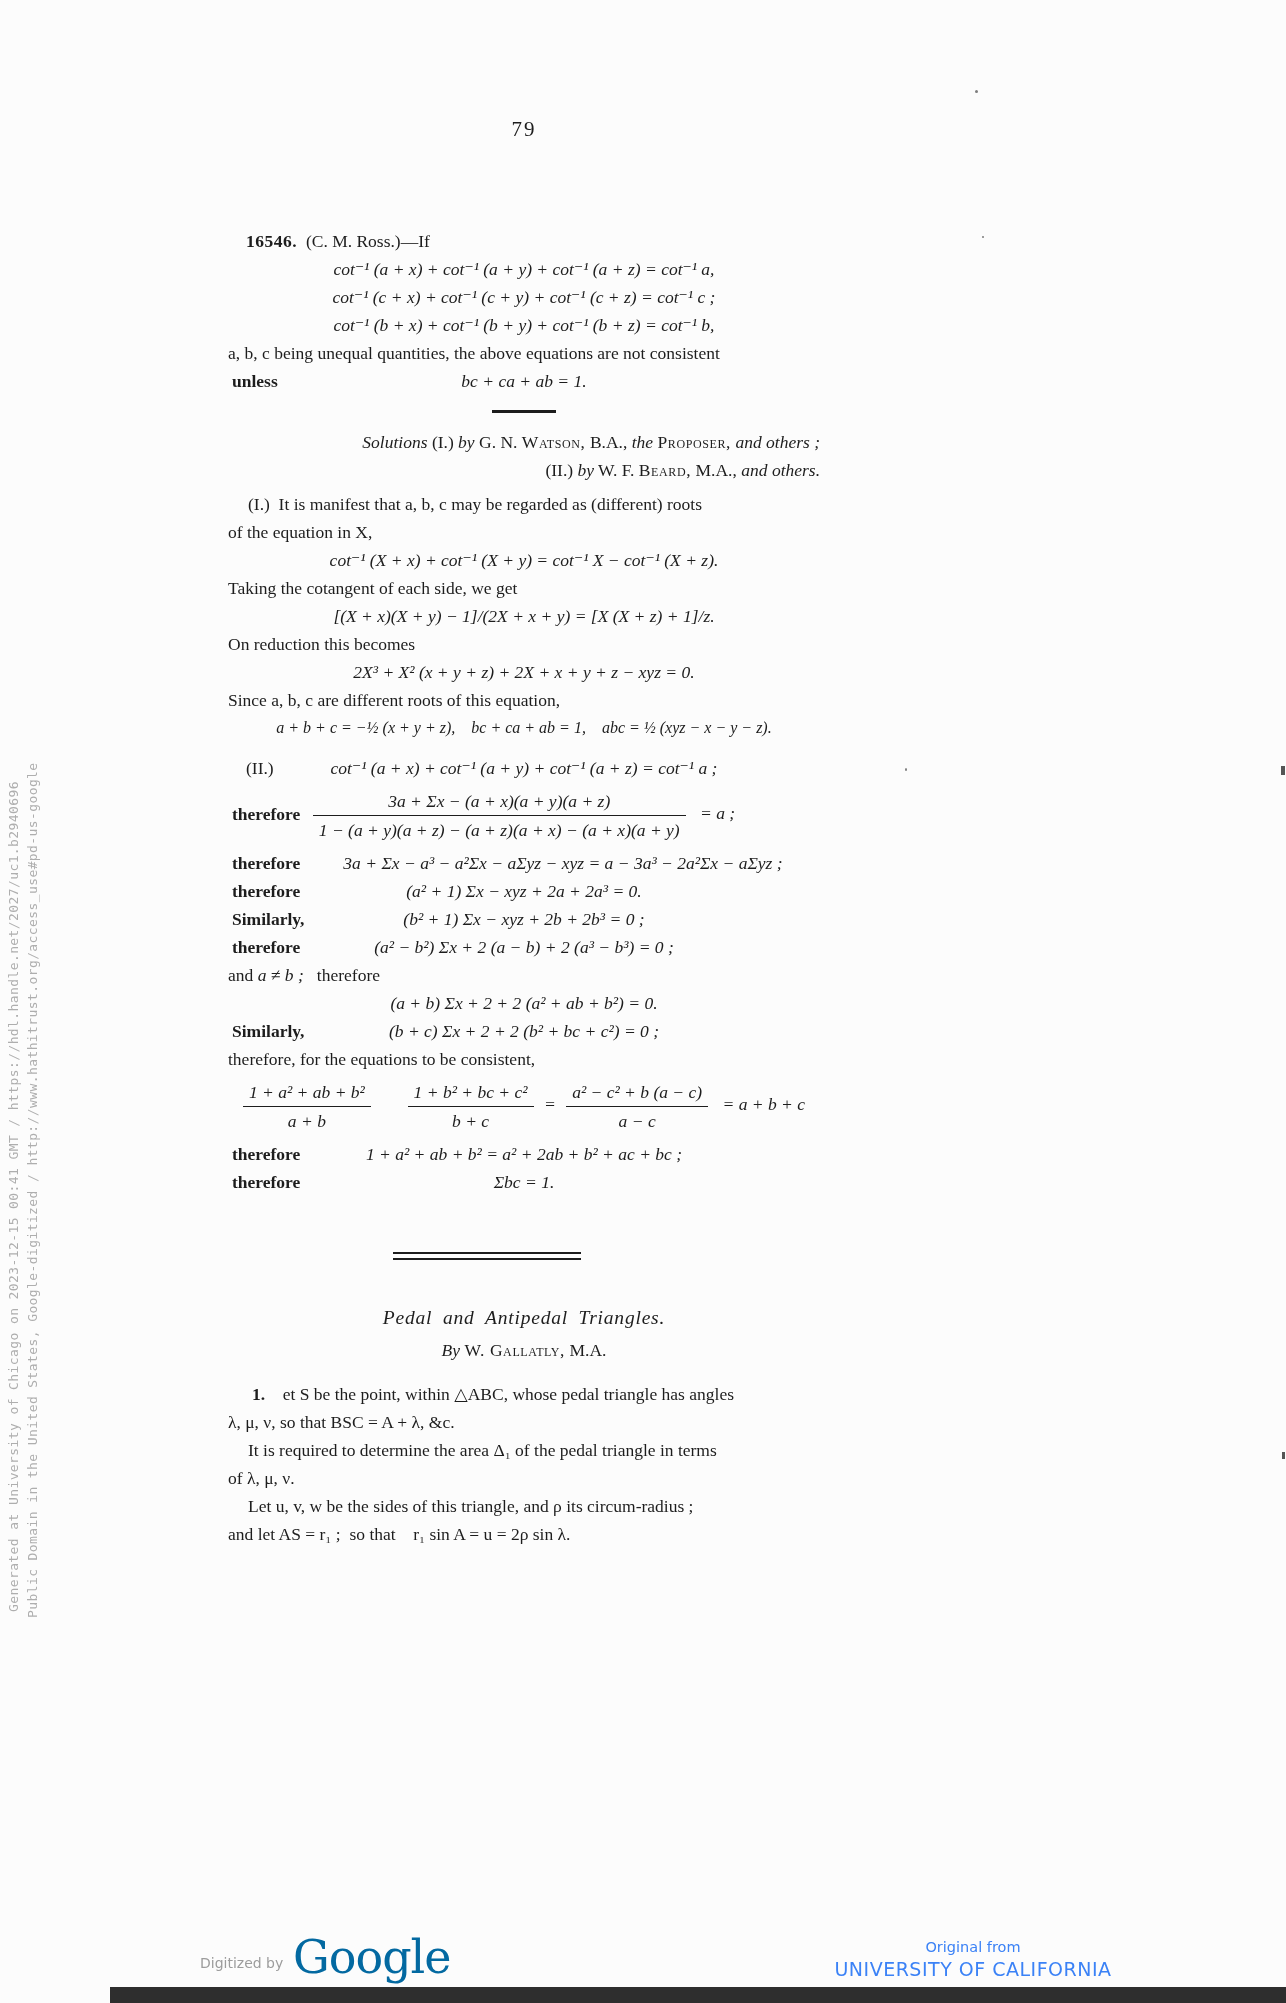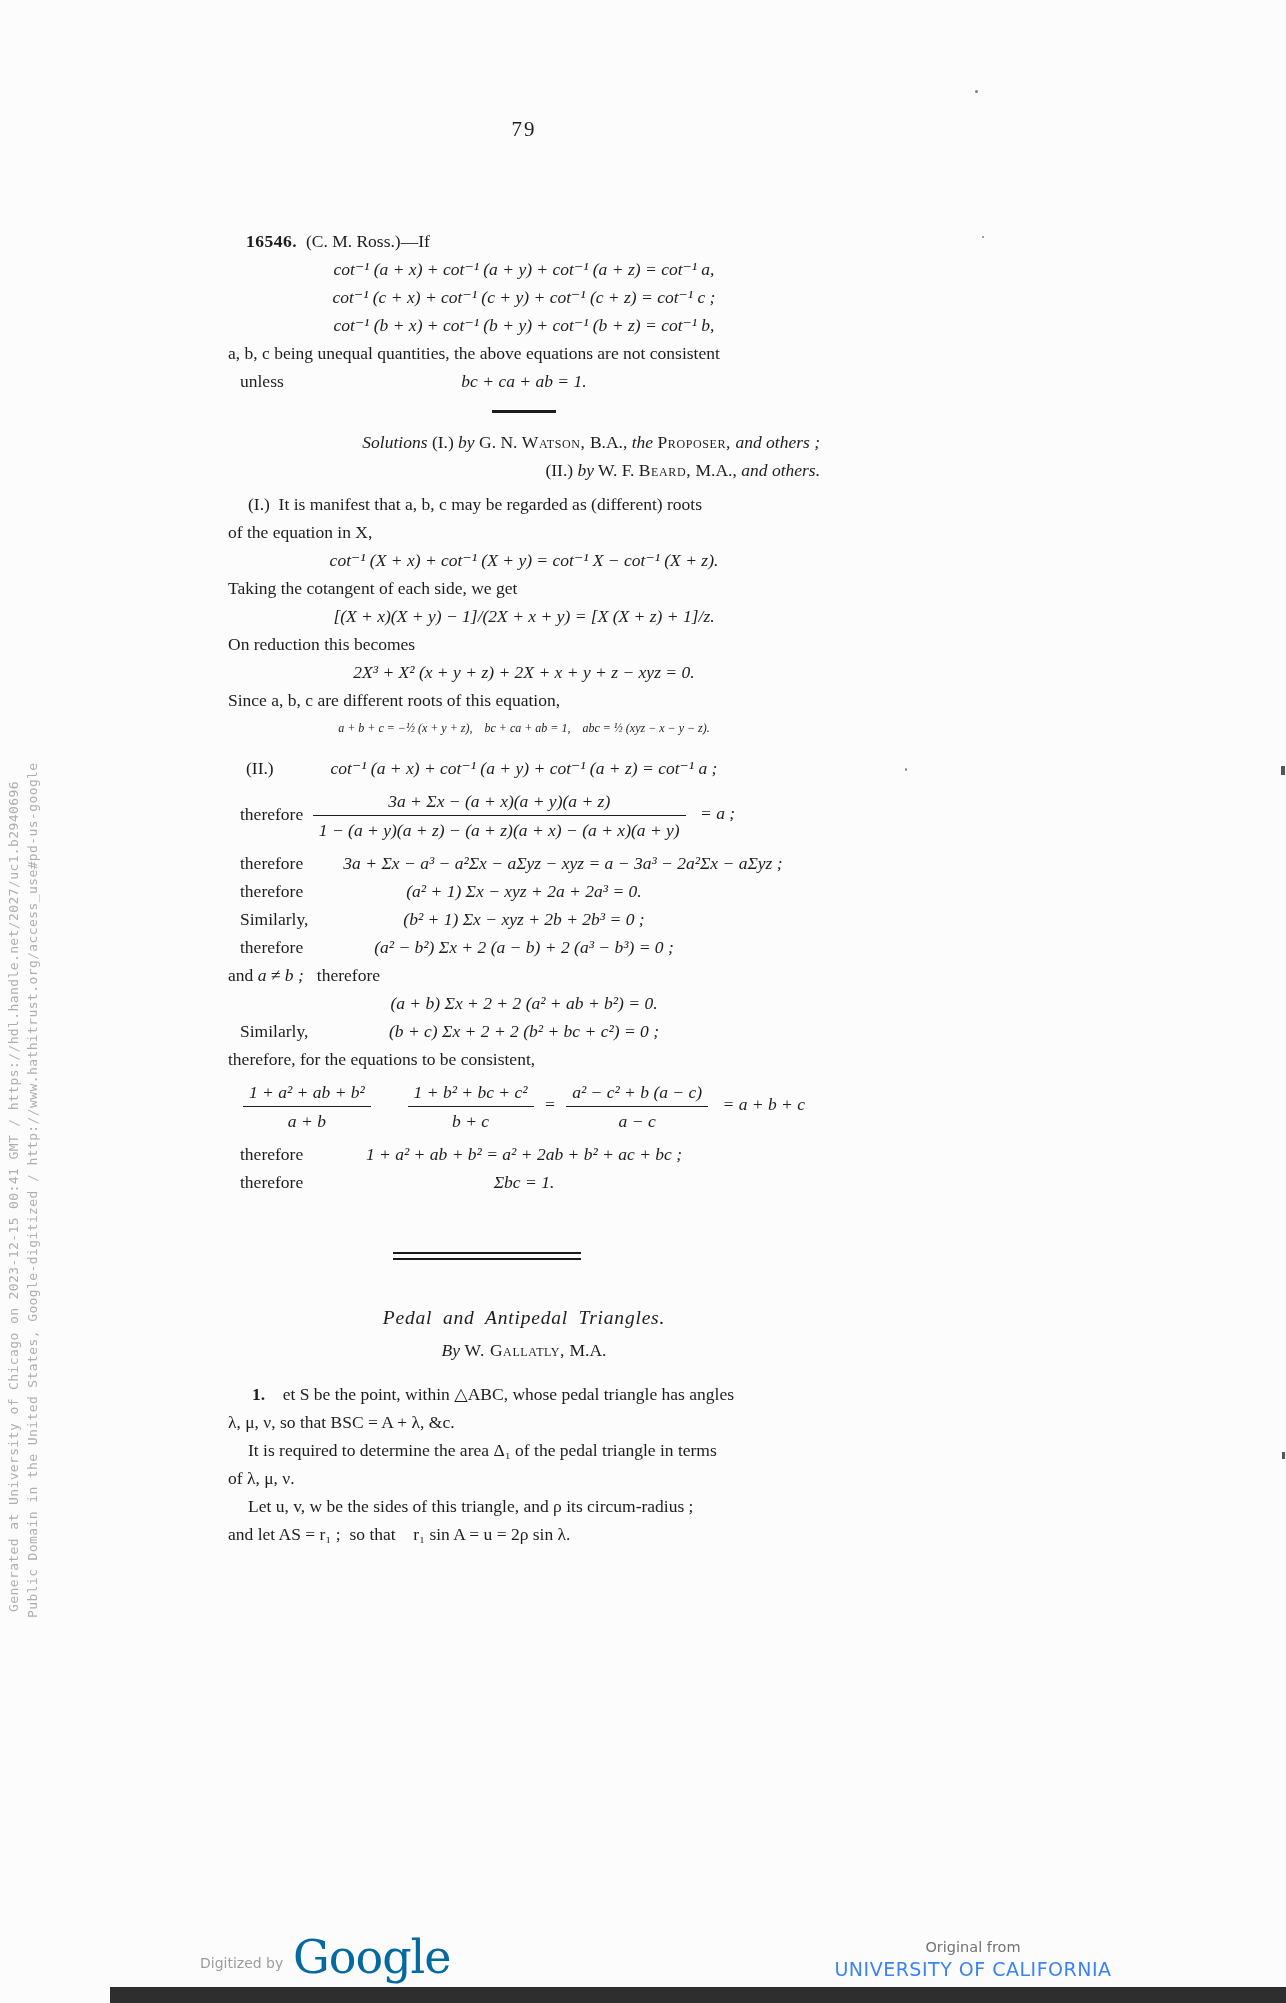--- a/index.html
+++ b/index.html
@@ -32,21 +32,21 @@
   .line { white-space:nowrap; }
   .page-number { margin-top:115px; text-align:center; font-size:21px; letter-spacing:2px; }
   .prob-head { margin:84px 0 0 0; padding-left:18px; }
   .prob-head b { letter-spacing:0.5px; }
   .eqc { text-align:center; font-style:italic; }
   .roman { font-style:normal; }
   .it { font-style:italic; }
   .sc { font-variant:small-caps; letter-spacing:0.6px; }
   .ind1 { padding-left:20px; }
   .lrow { position:relative; }
-  .lrow .lbl { position:absolute; left:12px; top:0; font-style:normal; }
+  .lrow .lbl { position:absolute; left:4px; top:0; font-style:normal;font-weight:bold; }
   .lrow .lbl2 { position:absolute; left:18px; top:0; font-style:normal; }
   .bylines { text-align:right; }
   .rule1 { width:64px; height:2.5px; background:#1c1c1c; margin:15px auto 15px; }
   .rule2 { width:188px; height:4px; border-top:2.5px solid #1c1c1c; border-bottom:2.5px solid #1c1c1c; margin:56px 0 0 165px; }
 
   
   .fracrow { margin-top:4px; margin-bottom:4px; }
   .frac { display:inline-block; vertical-align:middle; text-align:center; font-style:italic; line-height:26px; margin:2px 0; }
   .frac .num { display:block; padding:0 6px 1px; border-bottom:1.5px solid #1d1d1d; }
   .frac .den { display:block; padding:1px 6px 0; }
@@ -65,21 +65,21 @@
     font-family:"DejaVu Sans", sans-serif; font-size:14px; color:#9c9c9c;
   }
   .g-logo {
     position:absolute; left:293px; top:1930px;
     font-family:"DejaVu Serif", serif; font-size:46px; color:#0369a1; letter-spacing:-1px;
   }
   .f-right {
     position:absolute; left:823px; top:1938px; width:300px; text-align:center;
     font-family:"DejaVu Sans", sans-serif; color:#8e8e8e;
   }
-  .f-right .orig { font-size:14.5px; color:#737373; line-height:18px; }
+  .f-right .orig { font-size:14.5px; color:#3b82f6; line-height:18px; }
   .f-right .inst { font-size:19px; color:#3b82f6; letter-spacing:0.5px; line-height:26px; }
 
   .bottom-bar { position:absolute; left:110px; right:0; bottom:0; height:16px; background:#2e2e2e; }
 
   .speck { position:absolute; background:#7d7d7d; border-radius:50%; }
   .edge-tick { position:absolute; background:#555; }
 </style>
 </head>
 <body>
 
@@ -128,21 +128,21 @@
     </div>
 
     <div class="ind1 line" style="margin-top:6px">(I.) It is manifest that a, b, c may be regarded as (different) roots</div>
     <div class="line">of the equation in X,</div>
     <div class="eqc line">cot⁻¹ (X + x) + cot⁻¹ (X + y) = cot⁻¹ X − cot⁻¹ (X + z).</div>
     <div class="line">Taking the cotangent of each side, we get</div>
     <div class="eqc line">[(X + x)(X + y) − 1]/(2X + x + y) = [X (X + z) + 1]/z.</div>
     <div class="line">On reduction this becomes</div>
     <div class="eqc line">2X³ + X² (x + y + z) + 2X + x + y + z − xyz = 0.</div>
     <div class="line">Since a, b, c are different roots of this equation,</div>
-    <div class="eqc line" style="font-size:12px">a + b + c = −½ (x + y + z), bc + ca + ab = 1, abc = ½ (xyz − x − y − z).</div>
+    <div class="eqc line" style="font-size:16px">a + b + c = −½ (x + y + z), bc + ca + ab = 1, abc = ½ (xyz − x − y − z).</div>
 
     <div class="lrow line" style="margin-top:12px">
       <span class="lbl2">(II.)</span>
       <div class="eqc">cot⁻¹ (a + x) + cot⁻¹ (a + y) + cot⁻¹ (a + z) = cot⁻¹ a ;</div>
     </div>
 
     <div class="lrow fracrow line">
       <span class="lbl" style="top:14px">therefore</span>
       <div class="fracline">
         <span class="frac">

